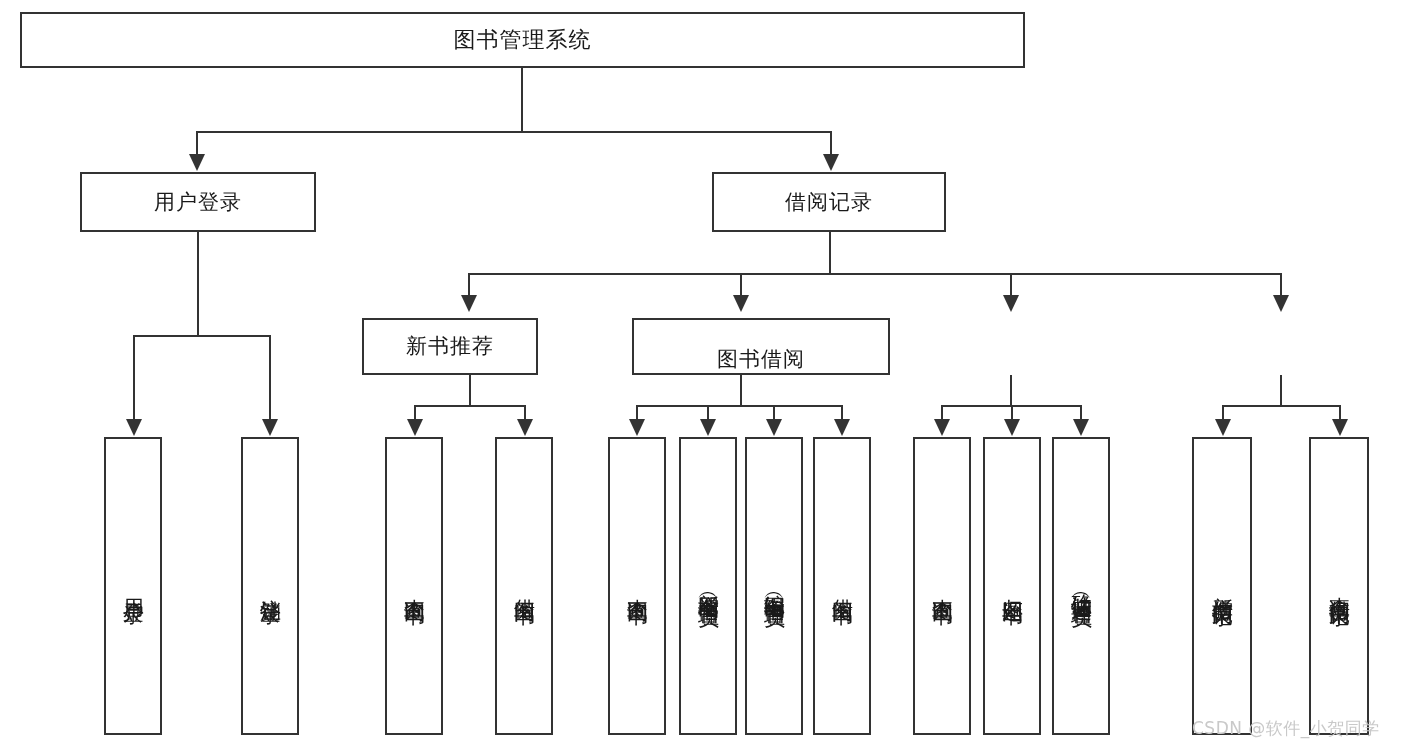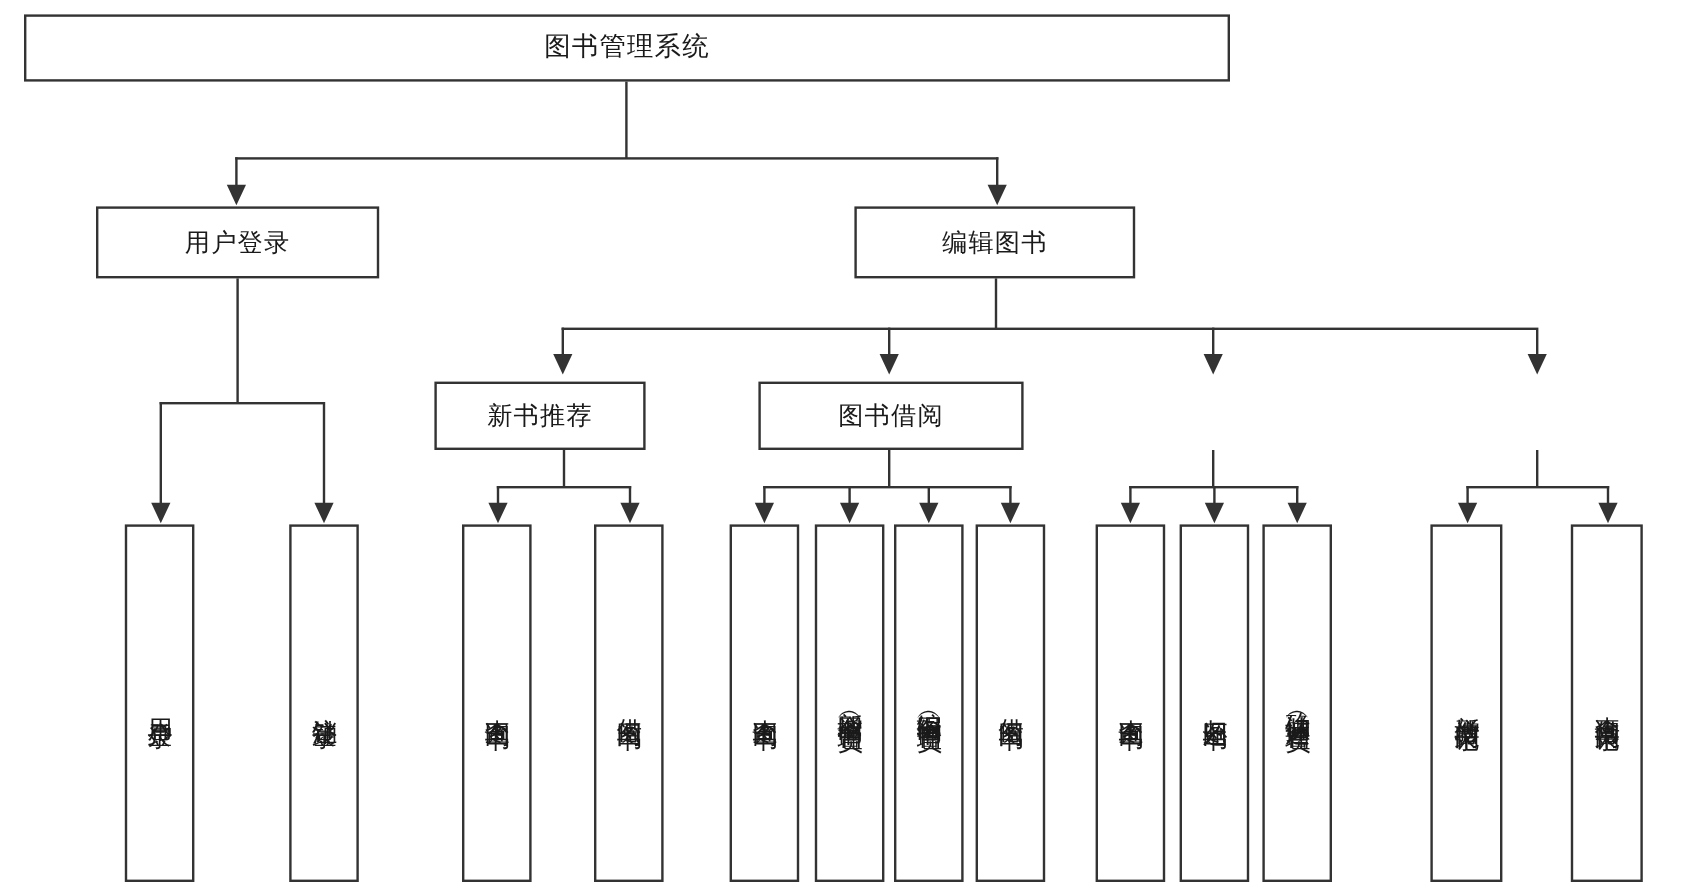--- a/index.html
+++ b/index.html
@@ -90,21 +90,21 @@
   <div class="edge v" style="left:196px; top:131px; height:25px;"></div>
   <div class="arrow" style="left:189px; top:154px;"></div>
   <div class="edge v" style="left:830px; top:131px; height:25px;"></div>
   <div class="arrow" style="left:823px; top:154px;"></div>
 
   <div class="node horiz" style="left:80px; top:172px; width:236px; height:60px;">
     <span class="label">用户登录</span>
   </div>
 
   <div class="node horiz" style="left:712px; top:172px; width:234px; height:60px;">
-    <span class="label">编辑图书</span>
+    <span class="label">借阅记录</span>
   </div>
 
   <div class="edge v" style="left:197px; top:232px; height:104px;"></div>
   <div class="edge h" style="left:133px; top:335px; width:137px;"></div>
   <div class="edge v" style="left:133px; top:335px; height:86px;"></div>
   <div class="arrow" style="left:126px; top:419px;"></div>
   <div class="edge v" style="left:269px; top:335px; height:86px;"></div>
   <div class="arrow" style="left:262px; top:419px;"></div>
 
   <div class="edge v" style="left:829px; top:232px; height:42px;"></div>
@@ -114,21 +114,21 @@
   <div class="edge v" style="left:740px; top:273px; height:24px;"></div>
   <div class="arrow" style="left:733px; top:295px;"></div>
   <div class="edge v" style="left:1010px; top:273px; height:24px;"></div>
   <div class="arrow" style="left:1003px; top:295px;"></div>
   <div class="edge v" style="left:1280px; top:273px; height:24px;"></div>
   <div class="arrow" style="left:1273px; top:295px;"></div>
 
   <div class="node horiz" style="left:362px; top:318px; width:176px; height:57px;">
     <span class="label">新书推荐</span>
   </div>
-  <div class="node horiz" style="left:632px; top:318px; width:221px; height:57px;">
+  <div class="node horiz" style="left:632px; top:318px; width:258px; height:57px;align-items:flex-end;">
     <span class="label">图书借阅</span>
   </div>
 
   <div class="edge v" style="left:469px; top:375px; height:31px;"></div>
   <div class="edge h" style="left:414px; top:405px; width:112px;"></div>
   <div class="edge v" style="left:414px; top:405px; height:16px;"></div>
   <div class="arrow" style="left:407px; top:419px;"></div>
   <div class="edge v" style="left:524px; top:405px; height:16px;"></div>
   <div class="arrow" style="left:517px; top:419px;"></div>
 
@@ -196,14 +196,15 @@
     <span class="label">确认归还（管理员）</span>
   </div>
 
   <div class="node vert" style="left:1192px; top:437px; width:60px; height:298px;">
     <span class="label">新增借阅记录</span>
   </div>
   <div class="node vert" style="left:1309px; top:437px; width:60px; height:298px;">
     <span class="label">查询借阅记录</span>
   </div>
 
+  <div class="watermark" style="left:1192px; top:717px;">CSDN @软件_小贺同学</div>
 
 </div>
 
 </body></html>

